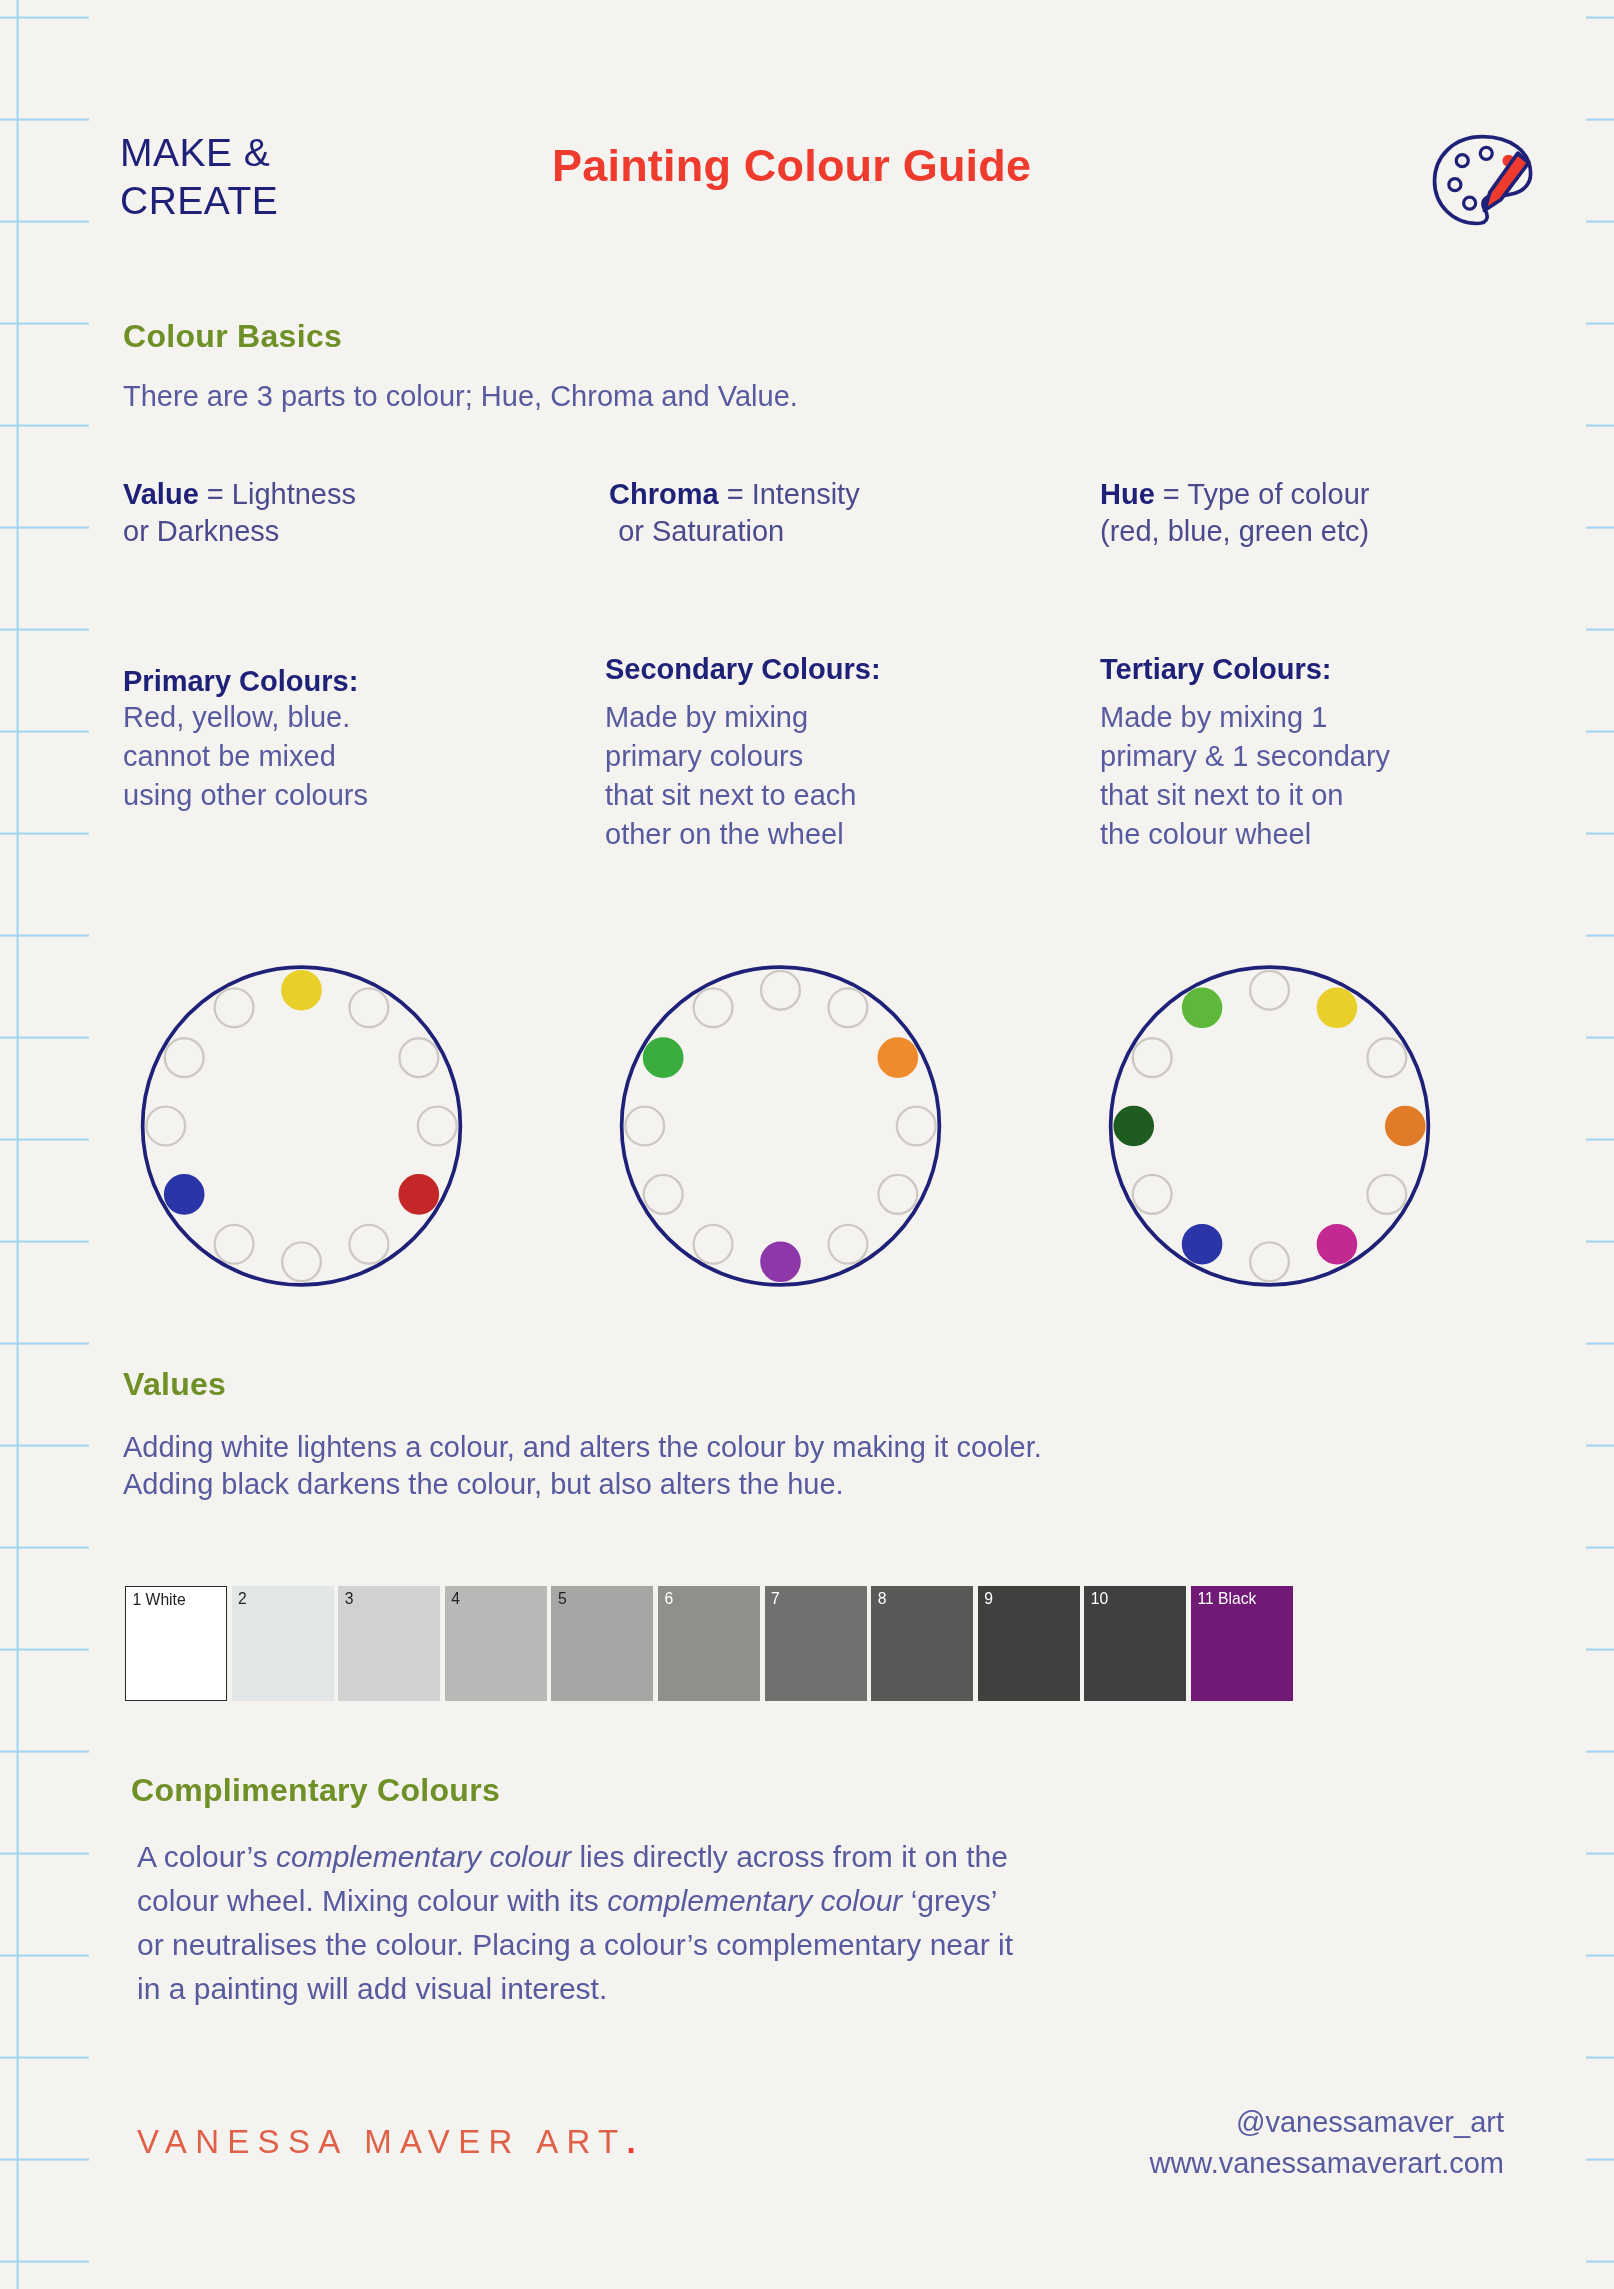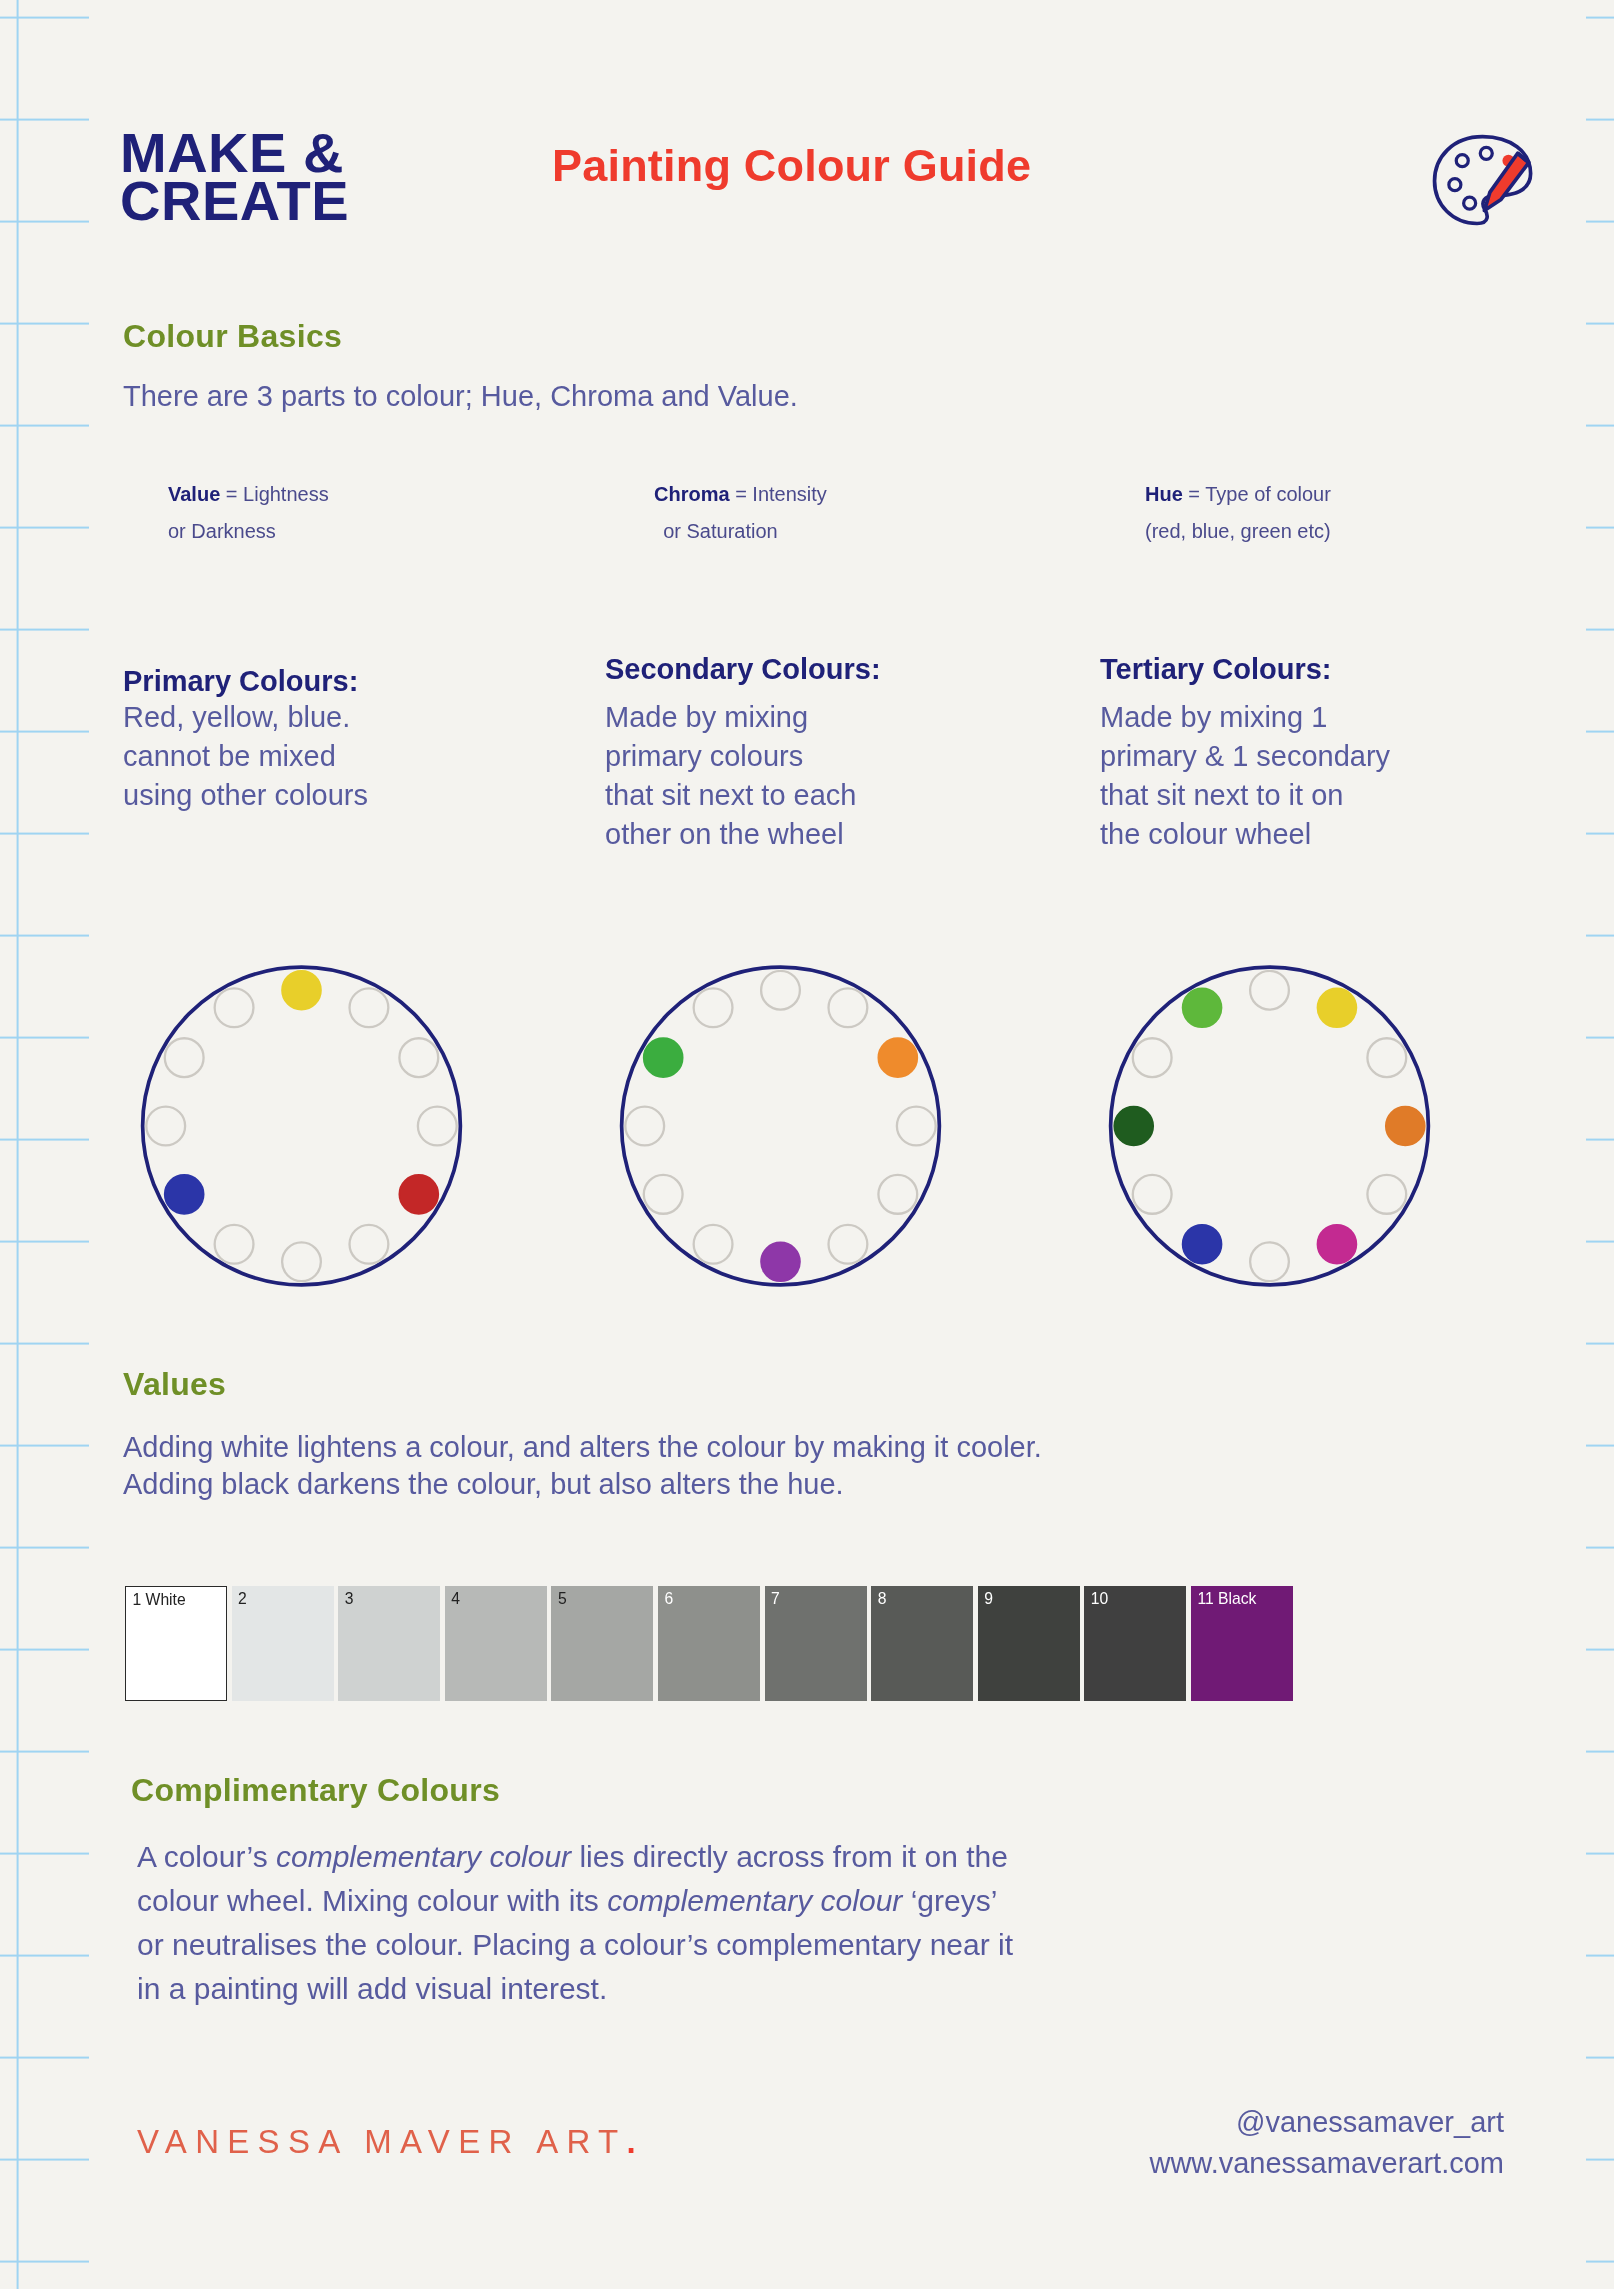--- a/index.html
+++ b/index.html
@@ -48,22 +48,22 @@
     left: 120px;
     top: 129px;
     width: 1384px;
     height: 120px;
   }
   .brand {
     position: absolute;
     left: 0;
     top: 0;
     color: #1f2178;
-    font-weight: 700;
-    font-size: 56px;
+    font-weight: 400;
+    font-size: 39px;
     line-height: 48px;
     letter-spacing: 0.5px;
   }
   .guide-title {
     position: absolute;
     left: 432px;
     top: 11px;
     color: #ef3b2d;
     font-weight: 800;
     font-size: 45px;
@@ -87,23 +87,22 @@
     position: absolute;
     color: #4a4a8c;
     font-size: 29px;
     line-height: 37px;
   }
   .body-text.lav { color: #575a9e; }
 
   .term {
     position: absolute;
     color: #4a4a8c;
-    font-size: 20px;
+    font-size: 29px;
     line-height: 37px;
-    margin-left: 45px;
   }
   .term b { color: #1f2178; font-weight: 800; }
 
   .col-head {
     position: absolute;
     color: #1f2178;
     font-weight: 800;
     font-size: 29px;
   }
   .col-body {

